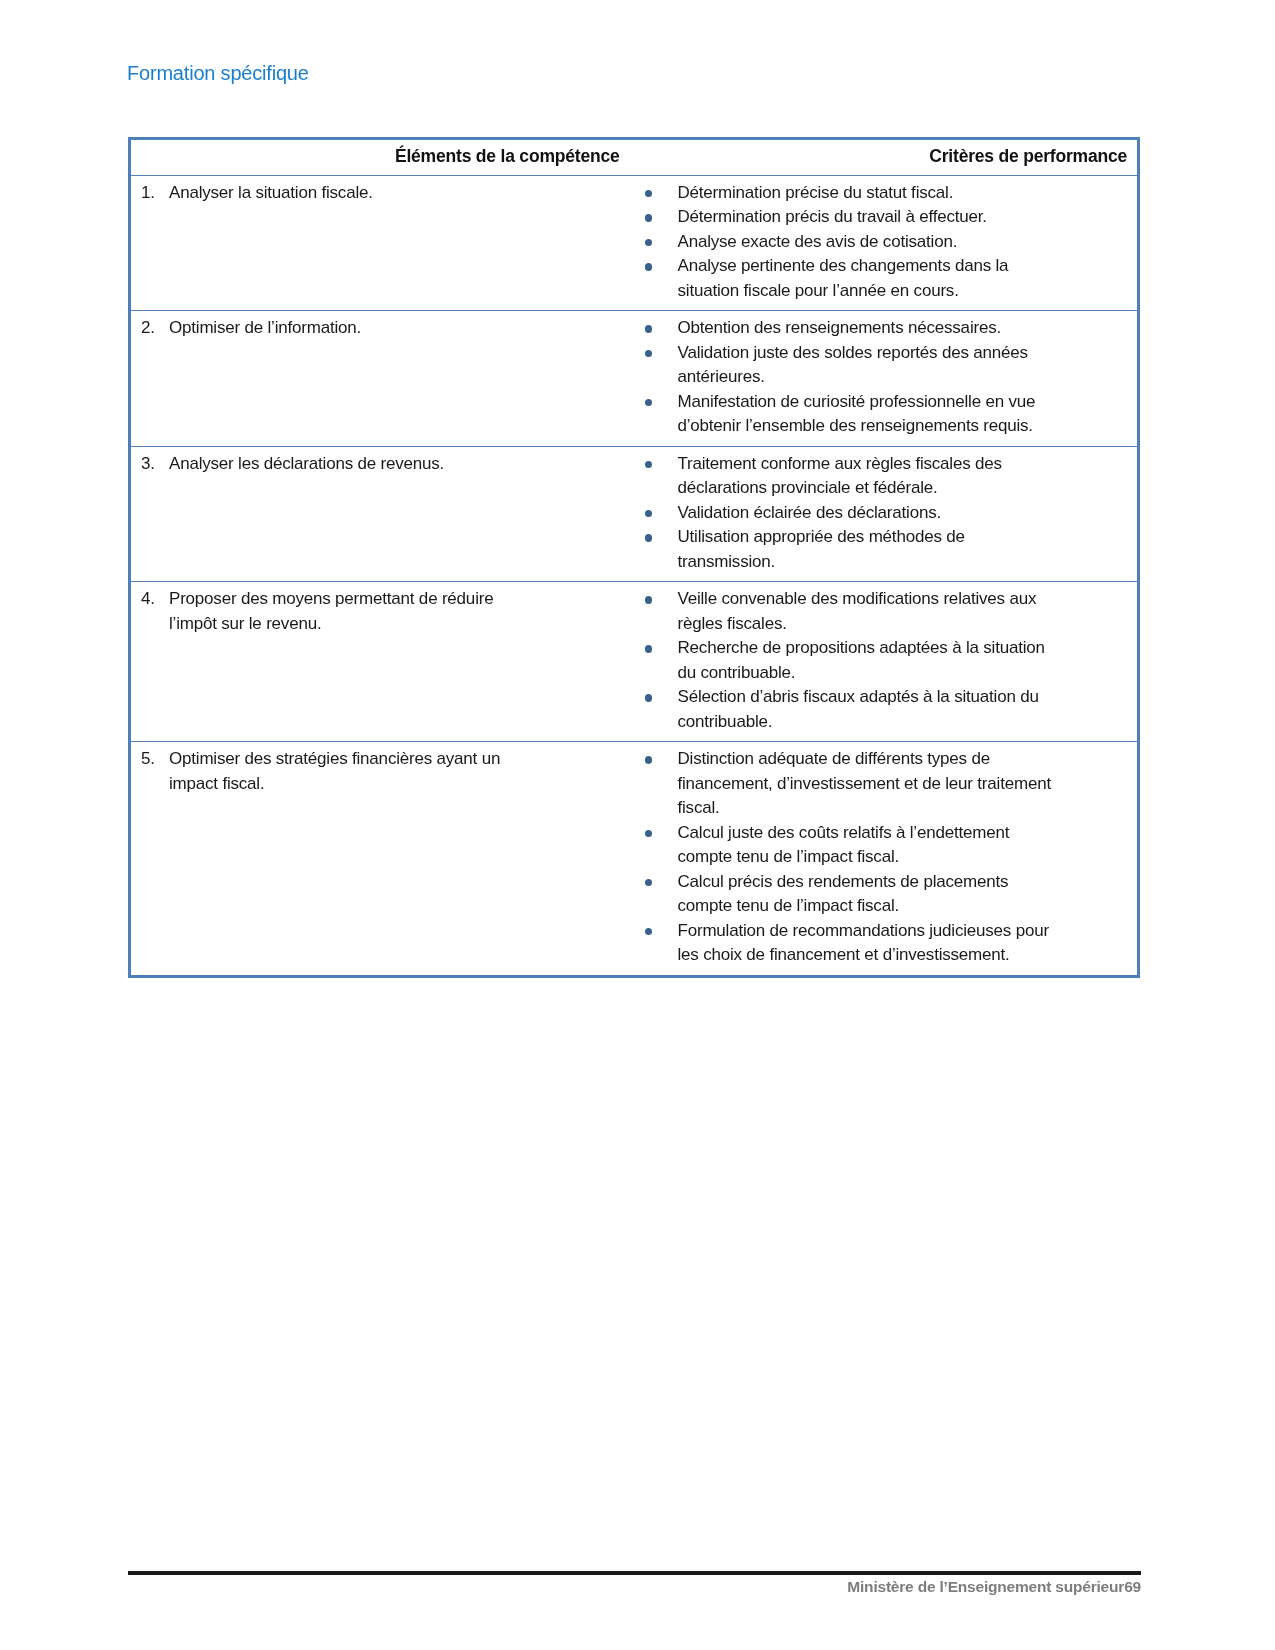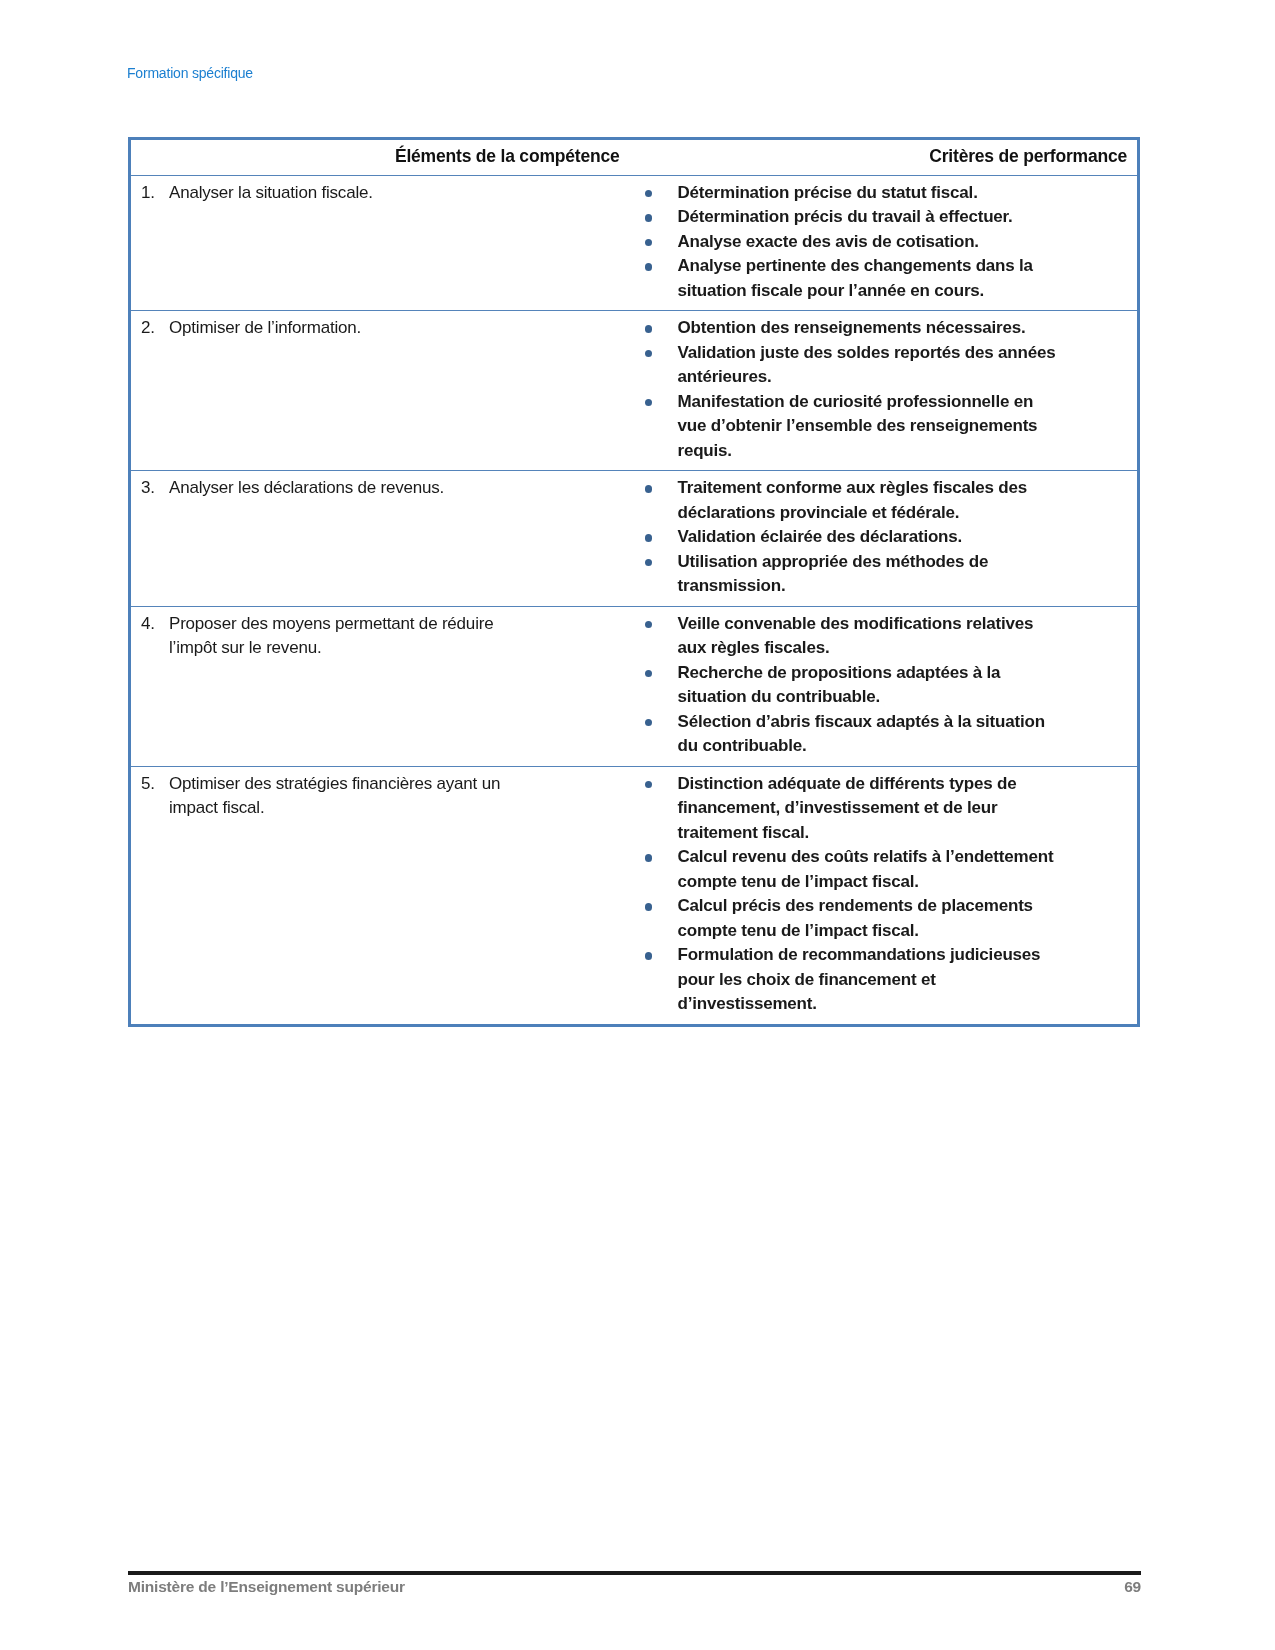--- a/index.html
+++ b/index.html
@@ -16,21 +16,21 @@
     color: #1a1a1a;
     letter-spacing: -0.2px;
     overflow: hidden;
   }
 
   
   .section-label {
     position: absolute;
     left: 127px;
     top: 62px;
-    font-size: 14px;
+    font-size: 20px;
     line-height: 22px;
     color: #1b7fd0;
   }
 
   
   .comp-table {
     position: absolute;
     left: 128px;
     top: 137px;
     width: 1009px;
@@ -77,21 +77,20 @@
 
   .crit-cell { padding-left: 14px; padding-right: 76px; }
   .crit-list {
     margin: 0;
     padding: 0;
     list-style: none;
   }
   .crit {
     position: relative;
     padding-left: 34px;
-    font-weight: bold;
   }
   .crit::before {
     content: "";
     position: absolute;
     left: 1px;
     top: 9px;
     width: 7.5px;
     height: 7.5px;
     border-radius: 50%;
     background: #38618f;
@@ -99,21 +98,21 @@
 
   
   .footer {
     position: absolute;
     left: 128px;
     top: 1571px;
     width: 1013px;
     border-top: 4px solid #1a1a1a;
     padding-top: 3px;
     display: flex;
-    justify-content: space-between;
+    justify-content: flex-end;
     align-items: flex-start;
     font-size: 15.5px;
     font-weight: bold;
     color: #7d7d7d;
   }
 </style>
 </head>
 <body>
 
 <div class="page">
@@ -181,21 +180,21 @@
             </ul>
           </td>
         </tr>
         <tr>
           <td class="cell elem-cell">
             <p class="elem"><span class="num">5.</span><span>Optimiser des stratégies financières ayant un impact fiscal.</span></p>
           </td>
           <td class="cell crit-cell">
             <ul class="crit-list">
               <li class="crit">Distinction adéquate de différents types de financement, d’investissement et de leur traitement fiscal.</li>
-              <li class="crit">Calcul revenu des coûts relatifs à l’endettement compte tenu de l’impact fiscal.</li>
+              <li class="crit">Calcul juste des coûts relatifs à l’endettement compte tenu de l’impact fiscal.</li>
               <li class="crit">Calcul précis des rendements de placements compte tenu de l’impact fiscal.</li>
               <li class="crit">Formulation de recommandations judicieuses pour les choix de financement et d’investissement.</li>
             </ul>
           </td>
         </tr>
       </tbody>
   </table>
 
   <div class="footer">
     <span>Ministère de l’Enseignement supérieur</span>

